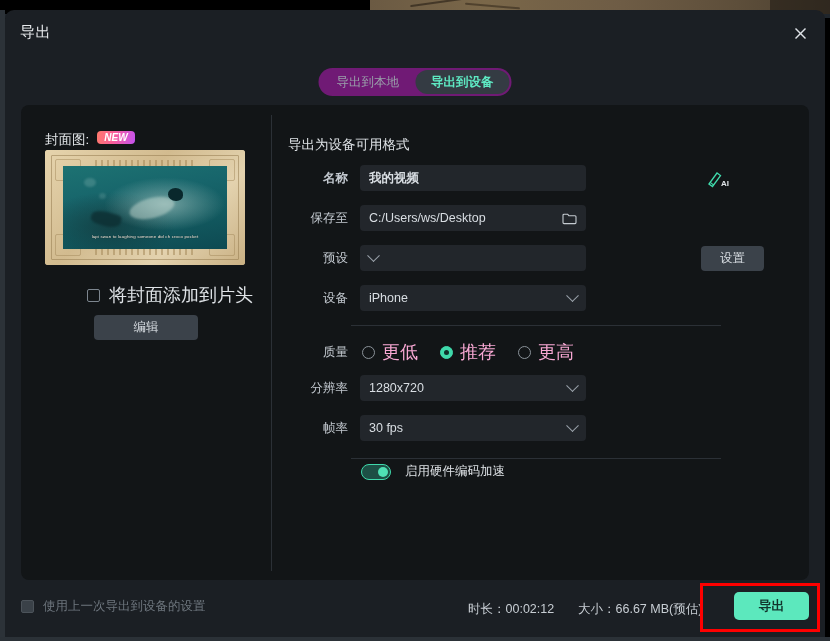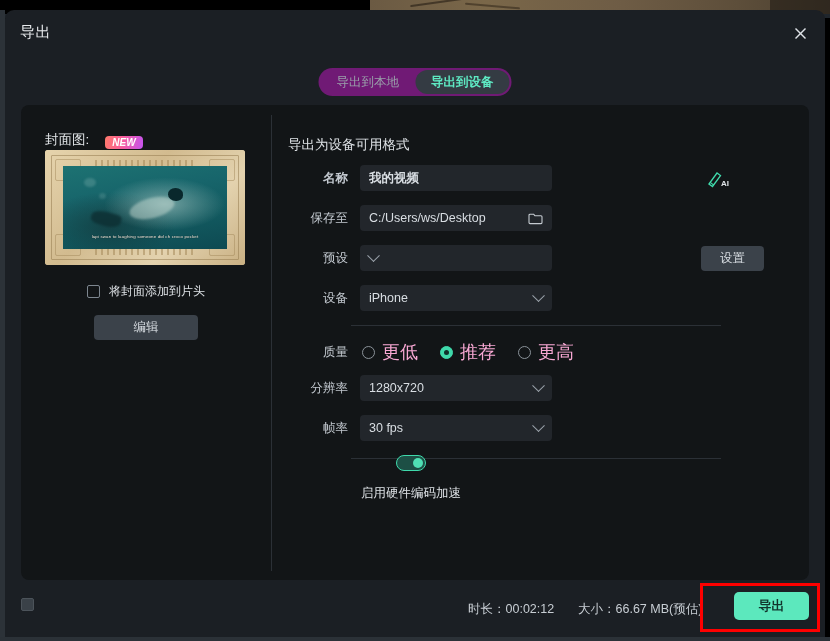--- a/index.html
+++ b/index.html
@@ -118,21 +118,21 @@
     width: 1px; height: 456px;
     background: #2b3036;
   }
 
   
   .left-panel {
     position: absolute; left: 0; top: 0; width: 250px; height: 475px;
   }
   .cover-head {
     position: absolute; left: 24px; top: 26px;
-    display: flex; align-items: flex-end; gap: 16px;
+    display: flex; align-items: flex-start; gap: 8px;
   }
   .cover-label { font-size: 13.5px; color: #e3e6e9; }
   .new-badge {
     display: inline-block;
     padding: 2px 7px 1px;
     font-size: 10px; font-weight: bold; font-style: italic;
     color: #fff;
     background: linear-gradient(100deg, #ff7a6b 0%, #f85d9b 45%, #c453f0 100%);
     border-radius: 4px;
     line-height: 1;
@@ -225,21 +225,21 @@
     display: flex; align-items: center; gap: 9px;
     cursor: pointer;
   }
   .checkbox {
     width: 13px; height: 13px;
     border: 1px solid #7d868f;
     border-radius: 2px;
     background: transparent;
   }
   .checkbox.dim { border-color: #4c535a; background: #3a4148; }
-  .cover-check .ctext { font-size: 12px; color: #dfe3e7; }
+  .cover-check .ctext { font-size: 18px; color: #dfe3e7; }
 
   .edit-btn {
     position: absolute; left: 73px; top: 210px;
     width: 104px; height: 25px;
     background: #3b424a;
     border: none;
     border-radius: 4px;
     color: #d7dce1;
     font-size: 12.5px;
     font-family: inherit;
@@ -256,21 +256,21 @@
   }
 
   .field { position: absolute; display: flex; align-items: center; }
   .field .flabel {
     width: 60px; text-align: right;
     font-size: 12.5px; color: #c3c9d0;
     margin-right: 12px;
   }
   .input-box {
     position: relative;
-    width: 192px; height: 26px;
+    width: 226px; height: 26px;
     background: #22262b;
     border-radius: 4px;
     display: flex; align-items: center;
     padding: 0 9px;
     font-size: 12.5px;
     color: #d9dee3;
     cursor: text;
   }
   .input-box.select { cursor: pointer; }
   .input-box .val { flex: 1; white-space: nowrap; overflow: hidden; }
@@ -317,22 +317,22 @@
   }
   .radio-opt.selected .radio-dot {
     border-color: #3fd9ab; background: #3fd9ab;
   }
   .radio-opt.selected .radio-dot::after {
     content: ""; width: 5px; height: 5px; border-radius: 50%; background: #10302a;
   }
   .radio-opt .rtext { font-size: 18px; color: #f9a8d4; }
 
   .toggle-row {
-    position: absolute; left: 90px; top: 350px;
-    display: flex; align-items: center; gap: 14px; flex-direction: column;
+    position: absolute; left: 90px; top: 358px;
+    display: flex; align-items: center; gap: 14px;
   }
   .toggle {
     width: 30px; height: 16px; border-radius: 9px;
     background: #1d4f45;
     border: 1px solid #3fd9ab;
     position: relative; cursor: pointer;
   }
   .toggle .knob {
     position: absolute; right: 2px; top: 2px;
     width: 10px; height: 10px; border-radius: 50%;
@@ -532,20 +532,21 @@
           </span>
           <span class="ttext">启用硬件编码加速</span>
         </div>
 
       </div>
     </div>
 
     <div class="footer">
       <div class="foot-check">
         <span class="checkbox dim"></span>
+        <span class="ftext">使用上一次导出到设备的设置</span>
       </div>
       <div class="meta meta-duration">时长：00:02:12</div>
       <div class="meta meta-size">大小：66.67 MB(预估)</div>
       <button class="export-btn">导出</button>
     </div>
 
   </div>
 
   <div class="highlight-rect"></div>
 </div>

